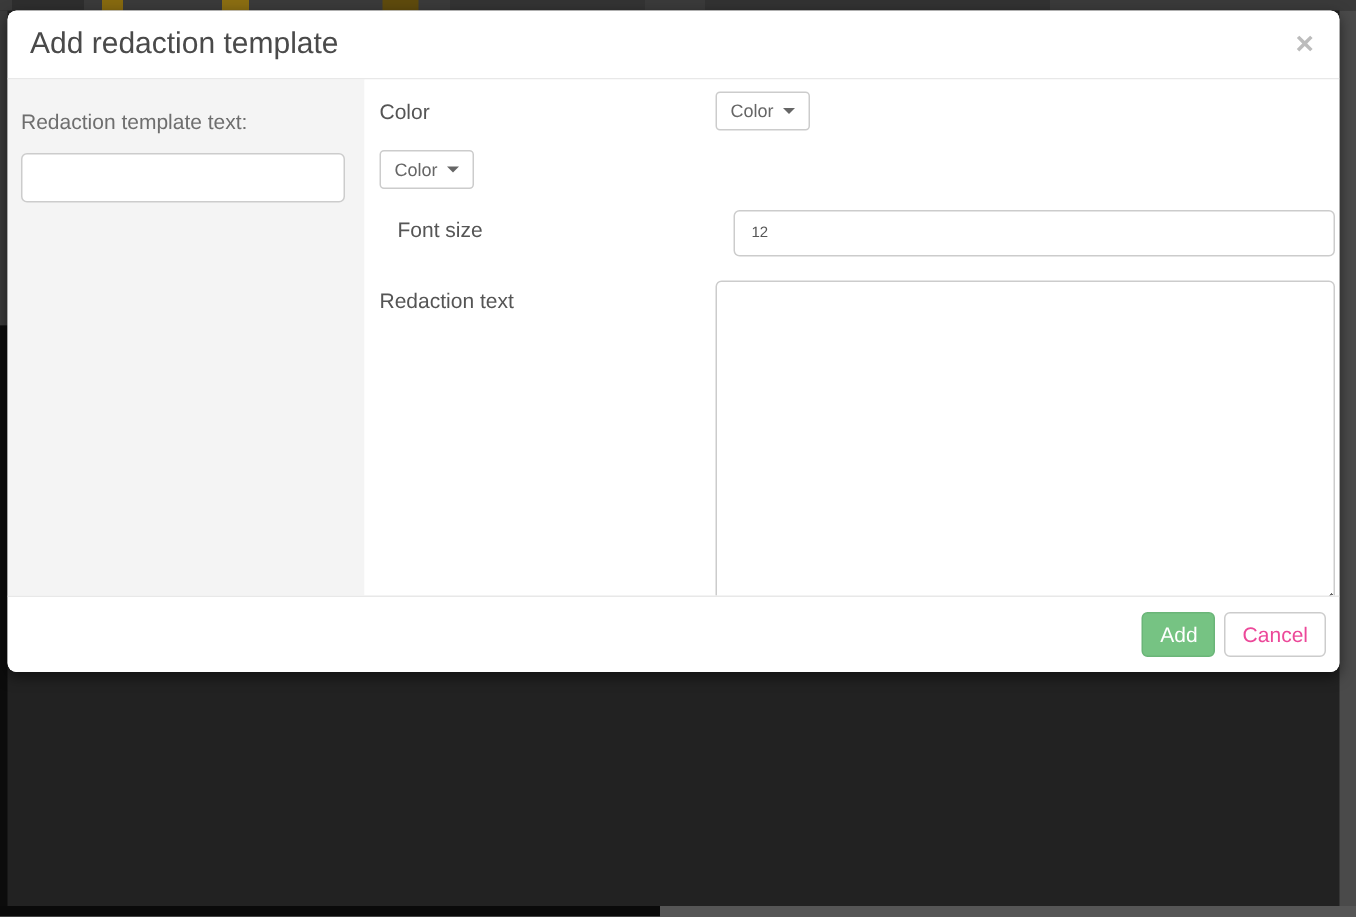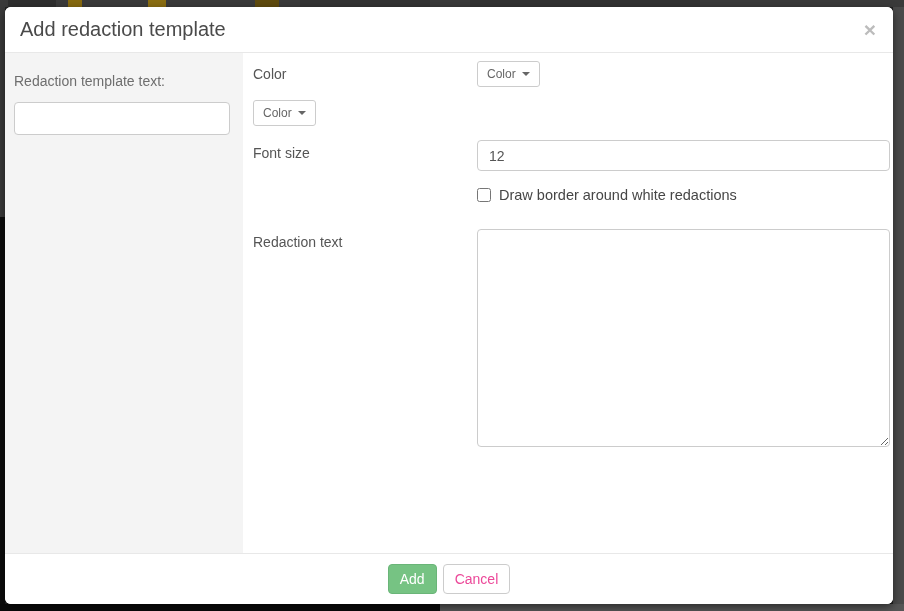--- a/index.html
+++ b/index.html
@@ -18,21 +18,21 @@
   .blk-m2{left:300px;width:130px;background:#333333;}
   .blk-m3{left:470px;width:230px;background:#323232;}
   .bd-left-top{position:absolute;left:0;top:7px;width:5px;height:210px;background:#3a3a3a;}
   .bd-left-bottom{position:absolute;left:0;top:217px;width:5px;height:387px;background:#0c0c0c;}
   .bd-right{position:absolute;left:893px;top:7px;width:11px;height:597px;background:#4a4a4a;}
   .bd-bottom-left{position:absolute;left:0;top:604px;width:440px;height:7px;background:#0a0a0a;}
   .bd-bottom-right{position:absolute;left:440px;top:604px;width:464px;height:7px;background:#565656;}
 
   
   .modal{
-    position:absolute;left:5px;top:7px;width:888px;height:597px;
+    position:absolute;left:5px;top:7px;width:888px;height:441px;
     background:#fff;border-radius:6px;overflow:hidden;
     box-shadow:0 3px 9px rgba(0,0,0,.5);
     display:flex;flex-direction:column;
   }
   .modal-header{
     height:46px;flex:0 0 46px;display:flex;align-items:center;
     padding:0 15px;border-bottom:1px solid #e8e8e8;background:#fff;
   }
   .modal-title{font-size:20px;color:#4a4a4a;}
   .close-btn{
@@ -49,51 +49,51 @@
     padding:0 10px;font-size:14px;color:#555;background:#fff;outline:none;
     font-family:"Liberation Sans",sans-serif;
   }
   
   .right-pane{flex:1;padding:8px 3px 0 10px;background:#fff;min-width:0;}
   .form-row{display:flex;align-items:flex-start;}
   .form-label{width:224px;flex:0 0 224px;color:#555;font-size:14px;padding-top:5px;}
   .form-cell{flex:1;min-width:0;}
   .row-color{margin-bottom:13px;}
   .row-fontcolor{margin-bottom:14px;}
-  .row-fontsize{margin-bottom:16px;}
+  .row-fontsize{margin-bottom:16px;margin-left:12px;}
   .row-checkbox{margin-bottom:23px;}
   .dropdown-btn{
     display:inline-flex;align-items:center;gap:6px;height:26px;padding:0 9px;
     background:#fff;border:1px solid #ccc;border-radius:3px;color:#666;
     font-size:12px;cursor:pointer;font-family:"Liberation Sans",sans-serif;
   }
   .caret{
     width:0;height:0;display:inline-block;
     border-left:4px solid transparent;border-right:4px solid transparent;
     border-top:4px solid #666;
   }
   .text-input{
     width:100%;height:31px;border:1px solid #ccc;border-radius:4px;
-    padding:0 11px;font-size:14px;color:#555;outline:none;
+    padding:0 11px;font-size:10px;color:#555;outline:none;
     font-family:"Liberation Sans",sans-serif;
   }
   .checkbox-label{
     display:inline-flex;align-items:center;gap:8px;
     font-size:14.5px;color:#464646;cursor:pointer;
   }
   .checkbox-label input{width:14px;height:14px;margin:0;cursor:pointer;}
   .template-textarea{
     width:100%;height:218px;border:1px solid #ccc;border-radius:4px;
     padding:8px 10px;font-size:14px;color:#555;resize:both;outline:none;
     font-family:"Liberation Sans",sans-serif;
   }
   
   .modal-footer{
     flex:0 0 51px;border-top:1px solid #e8e8e8;background:#fff;
-    display:flex;align-items:center;justify-content:center;gap:6px;
+    display:flex;align-items:center;justify-content:flex-end;gap:6px;
     padding:0 9px;
   }
   .btn{
     height:30px;padding:0 11px;border-radius:4px;font-size:14px;cursor:pointer;
     font-family:"Liberation Sans",sans-serif;
   }
   .btn-add{background:#76c383;border:1px solid #6ab578;color:#fff;}
   .btn-cancel{background:#fff;border:1px solid #ccc;color:#ec4899;}
 </style>
 </head>
@@ -150,29 +150,20 @@
           </div>
         </div>
 
         <div class="form-row row-fontsize">
           <div class="form-label">Font size</div>
           <div class="form-cell">
             <input class="text-input" type="text" value="12" style="">
           </div>
         </div>
 
-        <div class="form-row row-checkbox">
-          <div class="form-label"></div>
-          <div class="form-cell">
-            <label class="checkbox-label">
-              <input type="checkbox" style="">
-              <span>Draw border around white redactions</span>
-            </label>
-          </div>
-        </div>
 
         <div class="form-row row-template">
           <div class="form-label">Redaction text</div>
           <div class="form-cell">
             <textarea class="template-textarea" style=""></textarea>
           </div>
         </div>
 
       </div>
     </div>

